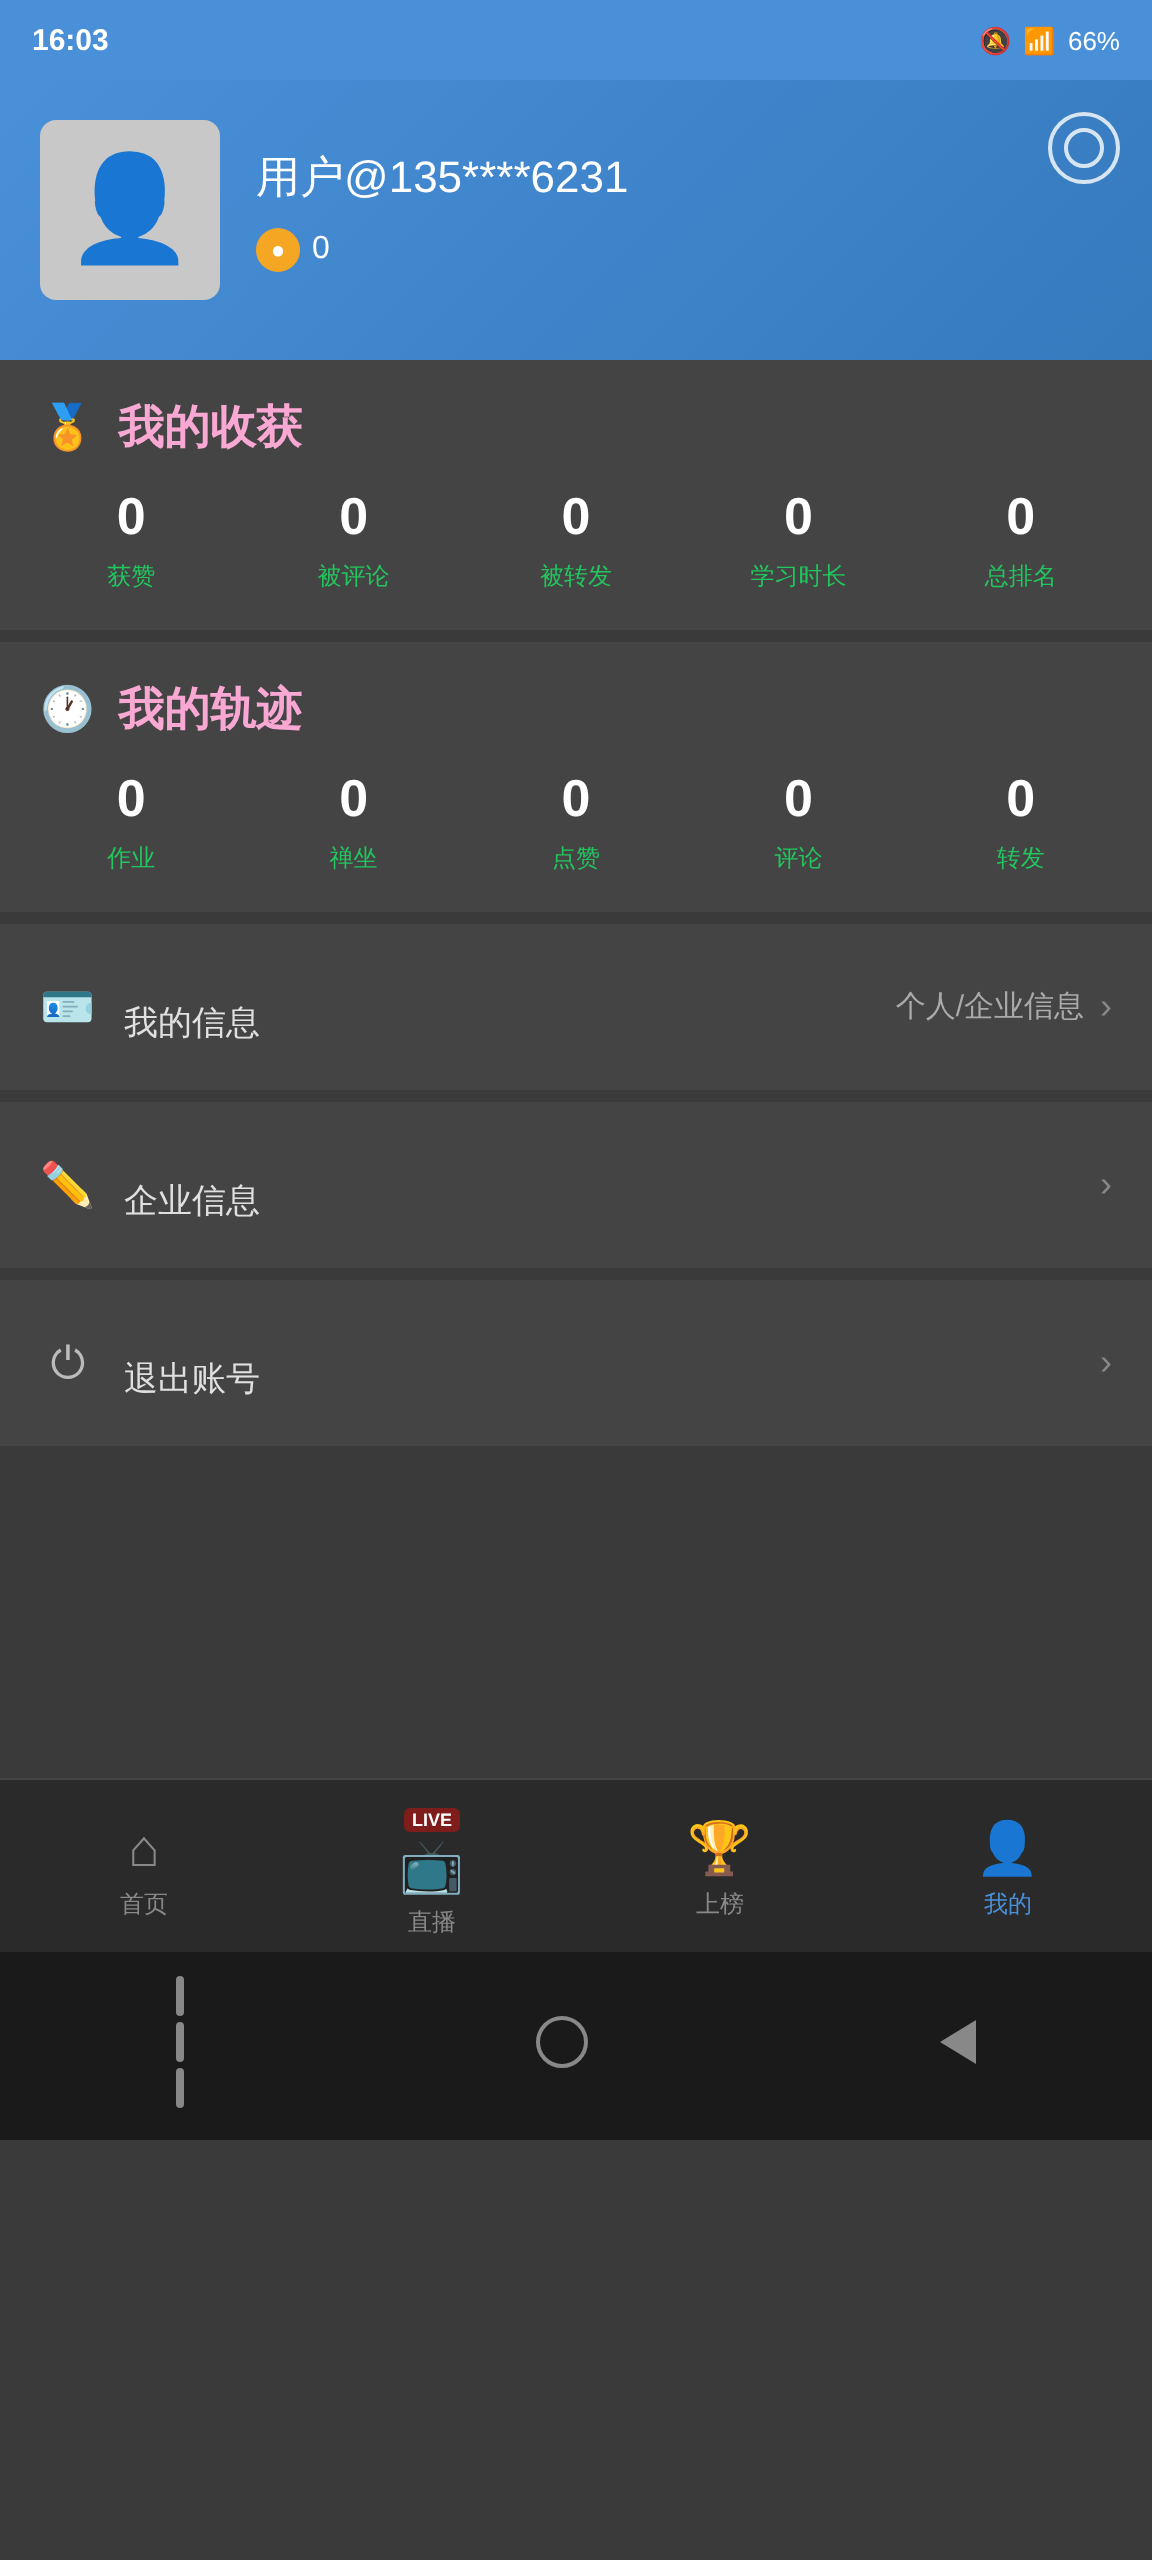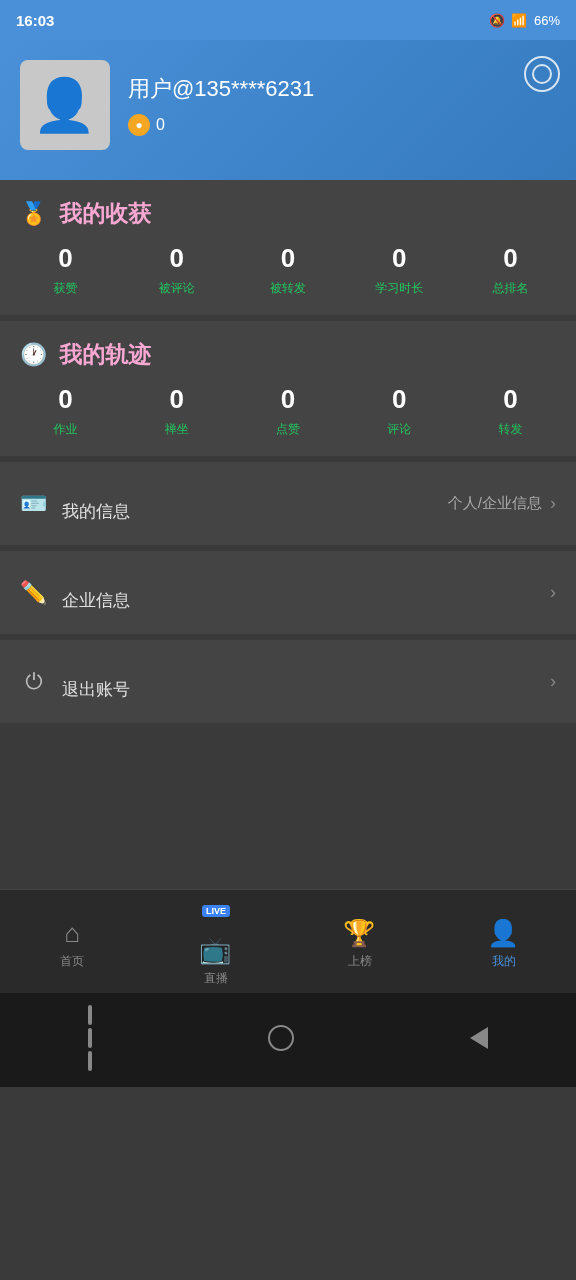--- a/index.html
+++ b/index.html
@@ -225,28 +225,28 @@
     }
     .nav-label {
       font-size: 12px;
       color: #888;
     }
     .nav-label.active {
       color: #4a90d9;
       text-align: center;
     }
     .live-badge {
-      background: #3b82f6;
+      background: #7f1d1d;
       color: #fff;
       font-size: 9px;
       padding: 1px 4px;
       border-radius: 3px;
       font-weight: bold;
       display: inline-block;
-      margin-bottom: 18px;
+      margin-bottom: 2px;
     }
     .nav-icon-wrapper {
       position: relative;
       display: flex;
       flex-direction: column;
       align-items: center;
     }
 
     
     .system-bar {

